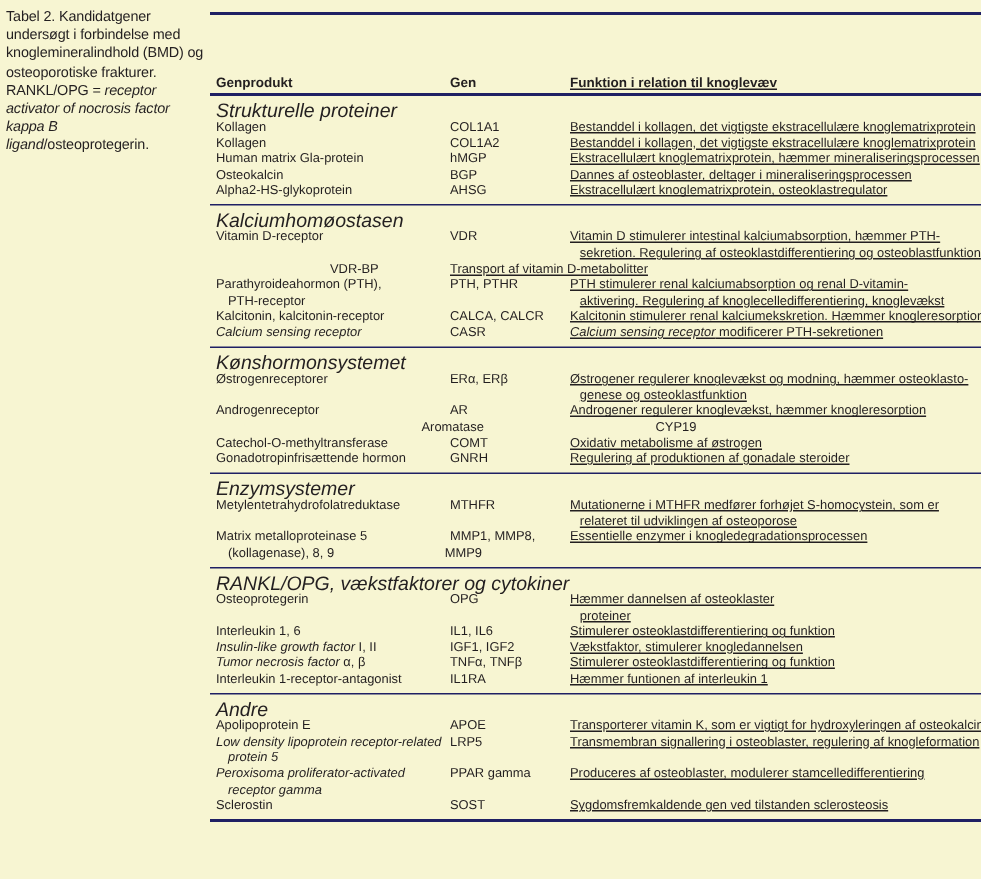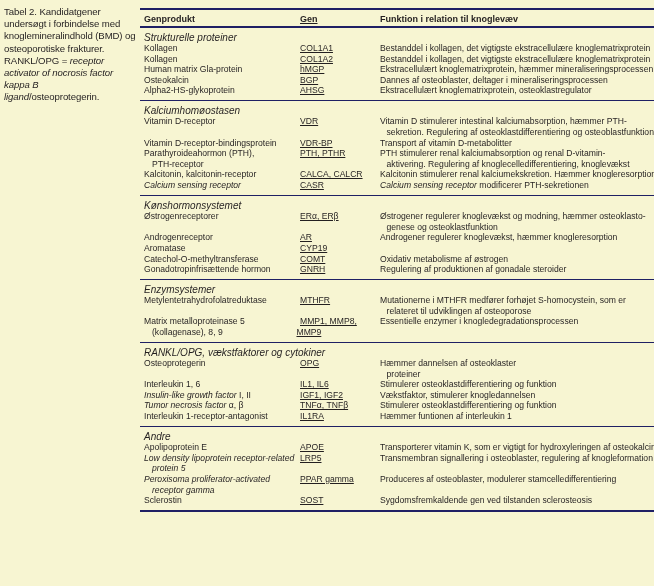--- a/index.html
+++ b/index.html
@@ -17,28 +17,29 @@
   }
   .caption b { font-weight:normal; }
   .caption i { font-style:italic; }
   .table {
     position:absolute; left:140px; top:6px; width:514px;
   }
   .rule-top { height:2px; background:#1f2064; margin-top:2px; }
   .hdr {
     display:flex; font-weight:bold; font-size:9px; height:15px; align-items:center;
     padding-top:1px;
+    margin-top:36px;
   }
   .rule-hdr { height:2px; background:#1f2064; }
   .col1 { width:160px; padding-left:4px; box-sizing:border-box; }
-  .col2 { width:80px;text-decoration:underline; }
-  .col3 { width:274px; }
+  .col2 { width:80px; }
+  .col3 { width:274px;text-decoration:underline; }
   .section { padding-top:4px; padding-bottom:4px; }
-  .sec-title { font-style:italic; font-size:10px; height:11px; line-height:11px; padding-left:4px; }
-  .row { display:flex; font-size:8.6px; line-height:10.6px; }
+  .sec-title { font-style:italic; font-size:13px; height:11px; line-height:11px; padding-left:4px; }
+  .row { display:flex; font-size:8.6px; line-height:10.6px;justify-content:center; }
   .row .col1, .row .col2, .row .col3 { white-space:nowrap; }
   .cont { padding-left:12px; }
   .it { font-style:italic; }
   .sep { height:1.5px; background:#1f2064; }
   .rule-bottom { height:2px; background:#1f2064; }
 </style>
 </head>
 <body>
 
 <div class="caption">
@@ -102,21 +103,20 @@
             <div class="col3">Vitamin D stimulerer intestinal kalciumabsorption, hæmmer PTH-</div>
           </div>
           <div class="row">
             <div class="col1 cont"></div>
             <div class="col2"></div>
             <div class="col3 cont">sekretion. Regulering af osteoklastdifferentiering og osteoblastfunktion</div>
           </div>
         </div>
         <div class="table-row-group">
           <div class="row">
-            <div class="col1">Vitamin D-receptor-bindingsprotein</div>
             <div class="col2">VDR-BP</div>
             <div class="col3">Transport af vitamin D-metabolitter</div>
           </div>
         </div>
         <div class="table-row-group">
           <div class="row">
             <div class="col1">Parathyroideahormon (PTH),</div>
             <div class="col2">PTH, PTHR</div>
             <div class="col3">PTH stimulerer renal kalciumabsorption og renal D-vitamin-</div>
           </div>

